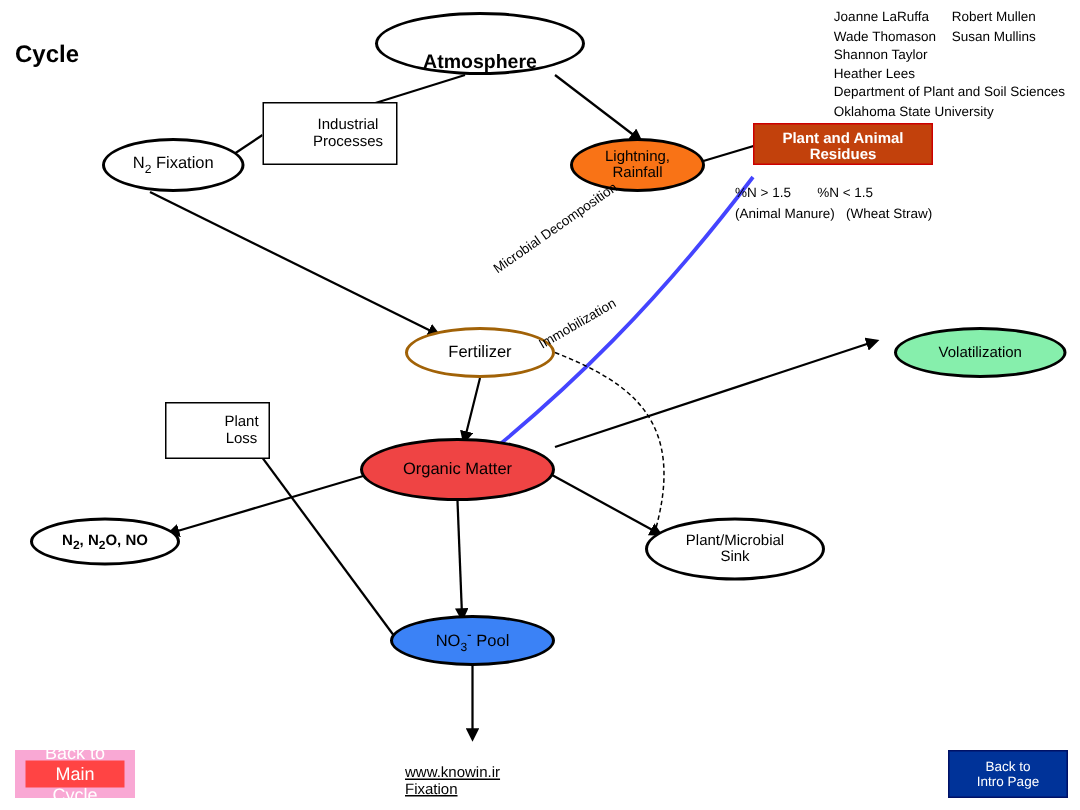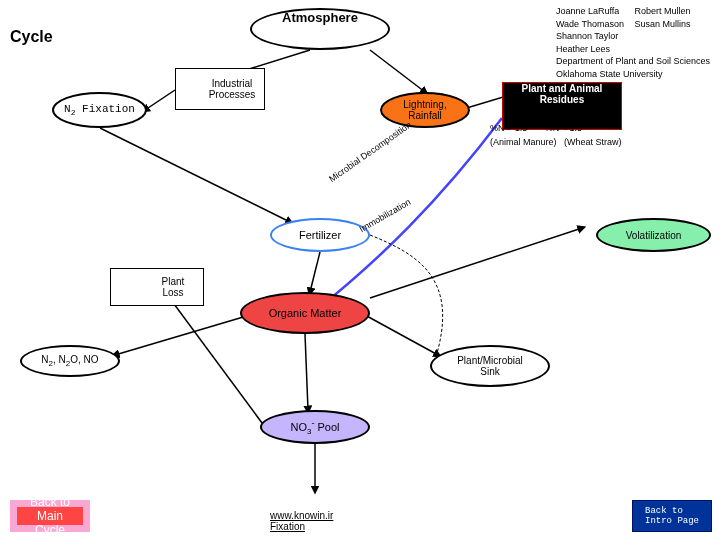--- a/index.html
+++ b/index.html
@@ -37,21 +37,21 @@
     
     .atmosphere-oval {
       position: absolute;
       left: 250px;
       top: 8px;
       width: 140px;
       height: 42px;
       border: 2px solid #000;
       border-radius: 50%;
       display: flex;
-      align-items: flex-start;
+      align-items: flex-end;
       justify-content: center;
       font-size: 13px;
       font-weight: bold;
       background: #fff;
     }
 
     
     .industrial-box {
       position: absolute;
       left: 175px;
@@ -64,32 +64,31 @@
       justify-content: center;
       text-align: center;
       font-size: 10px;
       background: #fff;
       padding-left: 24px;
     }
 
     
     .n2-fixation-oval {
       position: absolute;
-      left: 52px;
+      left: 68px;
       top: 92px;
       width: 95px;
       height: 36px;
       border: 2px solid #000;
       border-radius: 50%;
       display: flex;
       align-items: center;
       justify-content: center;
       font-size: 11px;
       background: #fff;
-      font-family: Liberation Mono, monospace;
     }
 
     
     .lightning-oval {
       position: absolute;
       left: 380px;
       top: 92px;
       width: 90px;
       height: 36px;
       border: 2px solid #000;
@@ -101,25 +100,25 @@
       font-size: 10px;
       background: #f97316;
     }
 
     
     .plant-animal-box {
       position: absolute;
       left: 502px;
       top: 82px;
       width: 120px;
-      height: 48px;
-      background: #000000;
+      height: 28px;
+      background: #c2410c;
       border: 1.5px solid #cc0000;
       display: flex;
-      align-items: flex-start;
+      align-items: flex-end;
       justify-content: center;
       text-align: center;
       font-size: 10px;
       color: #fff;
       font-weight: bold;
     }
 
     
     .percent-n {
       position: absolute;
@@ -140,21 +139,21 @@
       white-space: nowrap;
     }
 
     
     .fertilizer-oval {
       position: absolute;
       left: 270px;
       top: 218px;
       width: 100px;
       height: 34px;
-      border: 2px solid #3b82f6;
+      border: 2px solid #a16207;
       border-radius: 50%;
       display: flex;
       align-items: center;
       justify-content: center;
       font-size: 11px;
       background: #fff;
     }
 
     
     .immob-text {
@@ -181,21 +180,21 @@
       justify-content: center;
       font-size: 10px;
       background: #86efac;
     }
 
     
     .plant-loss-box {
       position: absolute;
       left: 110px;
       top: 268px;
-      width: 94px;
+      width: 70px;
       height: 38px;
       border: 1.5px solid #000;
       display: flex;
       align-items: center;
       justify-content: center;
       text-align: center;
       font-size: 10px;
       background: #fff;
       padding-left: 32px;
     }
@@ -223,20 +222,21 @@
       top: 345px;
       width: 100px;
       height: 32px;
       border: 2px solid #000;
       border-radius: 50%;
       display: flex;
       align-items: center;
       justify-content: center;
       font-size: 10px;
       background: #fff;
+      font-weight: bold;
     }
 
     
     .sink-oval {
       position: absolute;
       left: 430px;
       top: 345px;
       width: 120px;
       height: 42px;
       border: 2px solid #000;
@@ -255,21 +255,21 @@
       left: 260px;
       top: 410px;
       width: 110px;
       height: 34px;
       border: 2px solid #000;
       border-radius: 50%;
       display: flex;
       align-items: center;
       justify-content: center;
       font-size: 11px;
-      background: #c4b5fd;
+      background: #3b82f6;
     }
 
     
     .back-main-btn {
       position: absolute;
       left: 10px;
       bottom: 8px;
       width: 80px;
       height: 32px;
       background: #ff4444;
@@ -461,15 +461,15 @@
 Cycle</span>
 </div>
 
 <div class="www-link">
   <span>www.knowin.ir</span>
   <br>
   <span>Fixation</span>
 </div>
 
 <div class="back-intro-btn">
-  <span style="white-space:pre-line;text-align:left;font-family:Liberation Mono, monospace;">Back to
+  <span style="white-space:pre-line;text-align:center;">Back to
 Intro Page</span>
 </div>
 
 </body></html>

